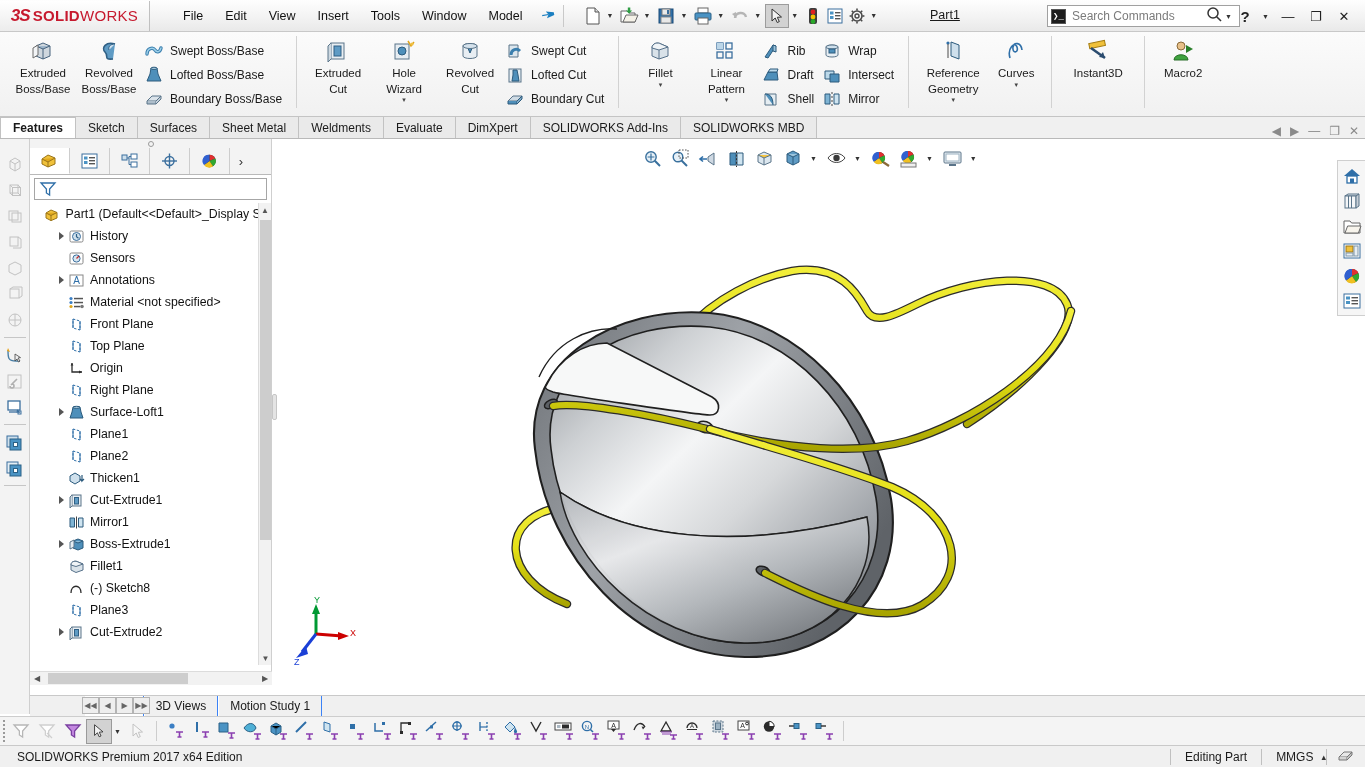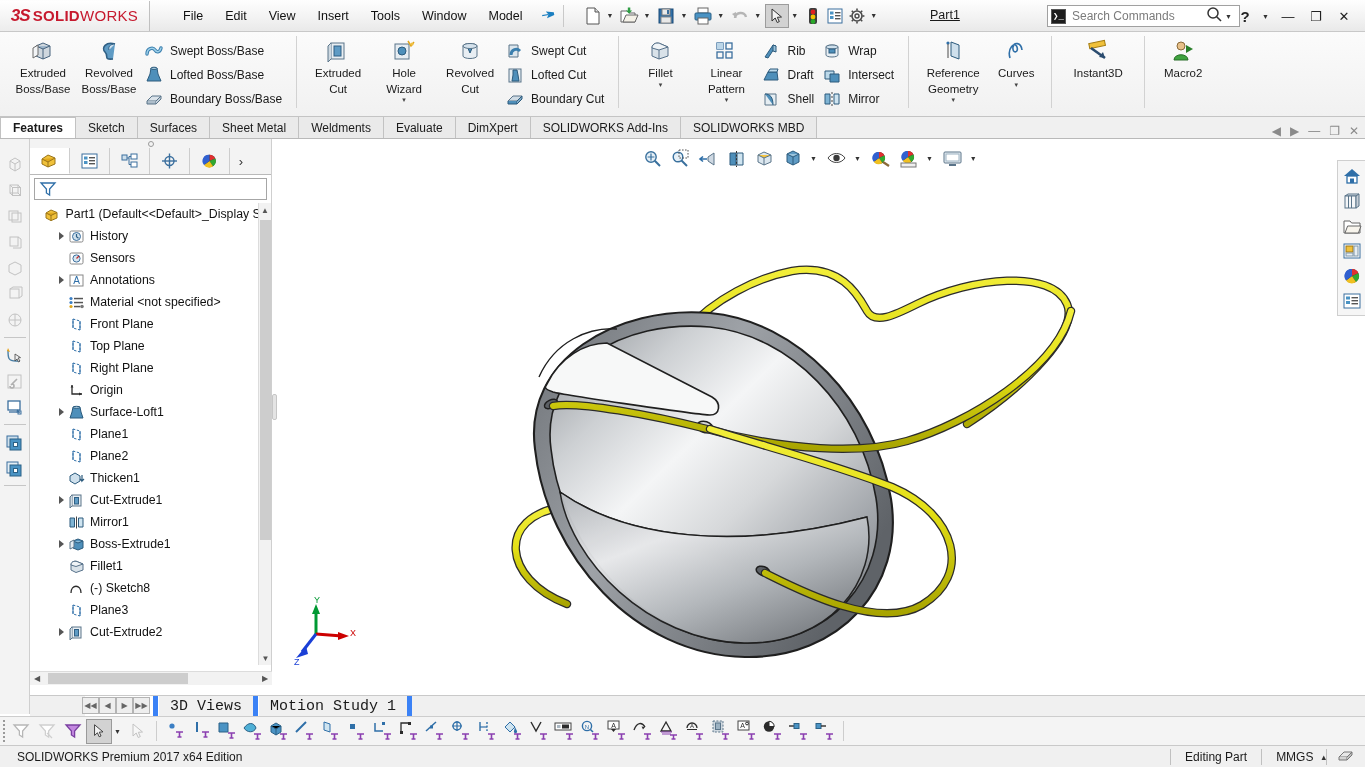--- a/index.html
+++ b/index.html
@@ -150,21 +150,21 @@
 
   .triad { position: absolute; left: 20px; bottom: 25px; }
 
   
   .bottom-tabs {
     position: absolute; left: 30px; top: 695px; width: 1335px; height: 21px;
     background: #f0f0f0; border-top: 1px solid #c9c9c9; display: flex; align-items: center; padding-left: 55px;
   }
   .navbtns { position: absolute; left: 82px; top: 697px; display: flex; }
   .navbtn { width: 17px; height: 17px; border: 1px solid #b4b4b4; background: #eee; display: flex; align-items: center; justify-content: center; font-size: 8px; color: #666; }
-  .btab { height: 20px; padding: 0 11px; display: flex; align-items: center; font-size: 15px; border-right: 5px solid #3b82f6; border-left: 1px solid #fff; background: #f0f0f0; cursor: default; font-family: Liberation Mono, monospace; }
+  .btab { height: 20px; padding: 0 11px; display: flex; align-items: center; font-size: 12px; border-right: 1px solid #3b82f6; border-left: 1px solid #fff; background: #f0f0f0; cursor: default; }
   .btab.sel { background: #ffffff; font-weight: bold; }
 
   
   .filterbar {
     position: absolute; left: 0; top: 716px; width: 1365px; height: 29px;
     background: #f4f4f4; border-top: 1px solid #cdcdcd; display: flex; align-items: center;
   }
   .grip-dots { width: 8px; height: 24px; display: flex; flex-direction: column; justify-content: center; align-items: center; gap: 2px; }
   .grip-dots i { width: 2px; height: 2px; background: #9a9a9a; display: block; }
   .fbtn { width: 26px; height: 25px; display: flex; align-items: center; justify-content: center; cursor: default; }
@@ -801,38 +801,38 @@
               <path d="M5 2 L5 11" stroke="#2f6fa8"></path>
               <path d="M12 4 L12 13" stroke="#2f6fa8"></path>
             </svg>
         </span>
         <span class="tlabel">Top Plane</span>
       </div>
       <div class="tree-row" style="padding-left:24px">
         <span class="tw"></span>
         <span class="tico">
           <svg width="17" height="15" viewBox="0 0 17 15">
+              <path d="M4 2 L4 11 L14 11" fill="none" stroke="#2b2b2b" stroke-width="1.3"></path>
+              <path d="M14 11 L11 9.4 L11 12.6 Z" fill="#2b2b2b"></path>
+              <path d="M4 2 L2.6 4.4 L5.4 4.4 Z" fill="#2b2b2b"></path>
+            </svg>
+        </span>
+        <span class="tlabel">Origin</span>
+      </div>
+
+      <div class="tree-row" style="padding-left:24px">
+        <span class="tw"></span>
+        <span class="tico">
+          <svg width="17" height="15" viewBox="0 0 17 15">
               <path d="M5 2 L12 4 L12 13 L5 11 Z" fill="none" stroke="#2f6fa8" stroke-dasharray="2.4 1.6"></path>
               <path d="M5 2 L5 11" stroke="#2f6fa8"></path>
               <path d="M12 4 L12 13" stroke="#2f6fa8"></path>
             </svg>
         </span>
         <span class="tlabel">Right Plane</span>
-      </div>
-
-      <div class="tree-row" style="padding-left:24px">
-        <span class="tw"></span>
-        <span class="tico">
-          <svg width="17" height="15" viewBox="0 0 17 15">
-              <path d="M4 2 L4 11 L14 11" fill="none" stroke="#2b2b2b" stroke-width="1.3"></path>
-              <path d="M14 11 L11 9.4 L11 12.6 Z" fill="#2b2b2b"></path>
-              <path d="M4 2 L2.6 4.4 L5.4 4.4 Z" fill="#2b2b2b"></path>
-            </svg>
-        </span>
-        <span class="tlabel">Origin</span>
       </div>
 
       <div class="tree-row" style="padding-left:24px">
         <span class="tw">
             <i class="arrow"></i>
           </span>
         <span class="tico">
           <svg width="17" height="15" viewBox="0 0 17 15">
               <path d="M5 2 h7 l1 5 l2 6 h-13 l2 -6 Z" fill="#4e8fba" stroke="#2c5b7d"></path>
               <ellipse cx="8.5" cy="2.3" rx="3.5" ry="1" fill="#b8d8ea" stroke="#2c5b7d"></ellipse>

